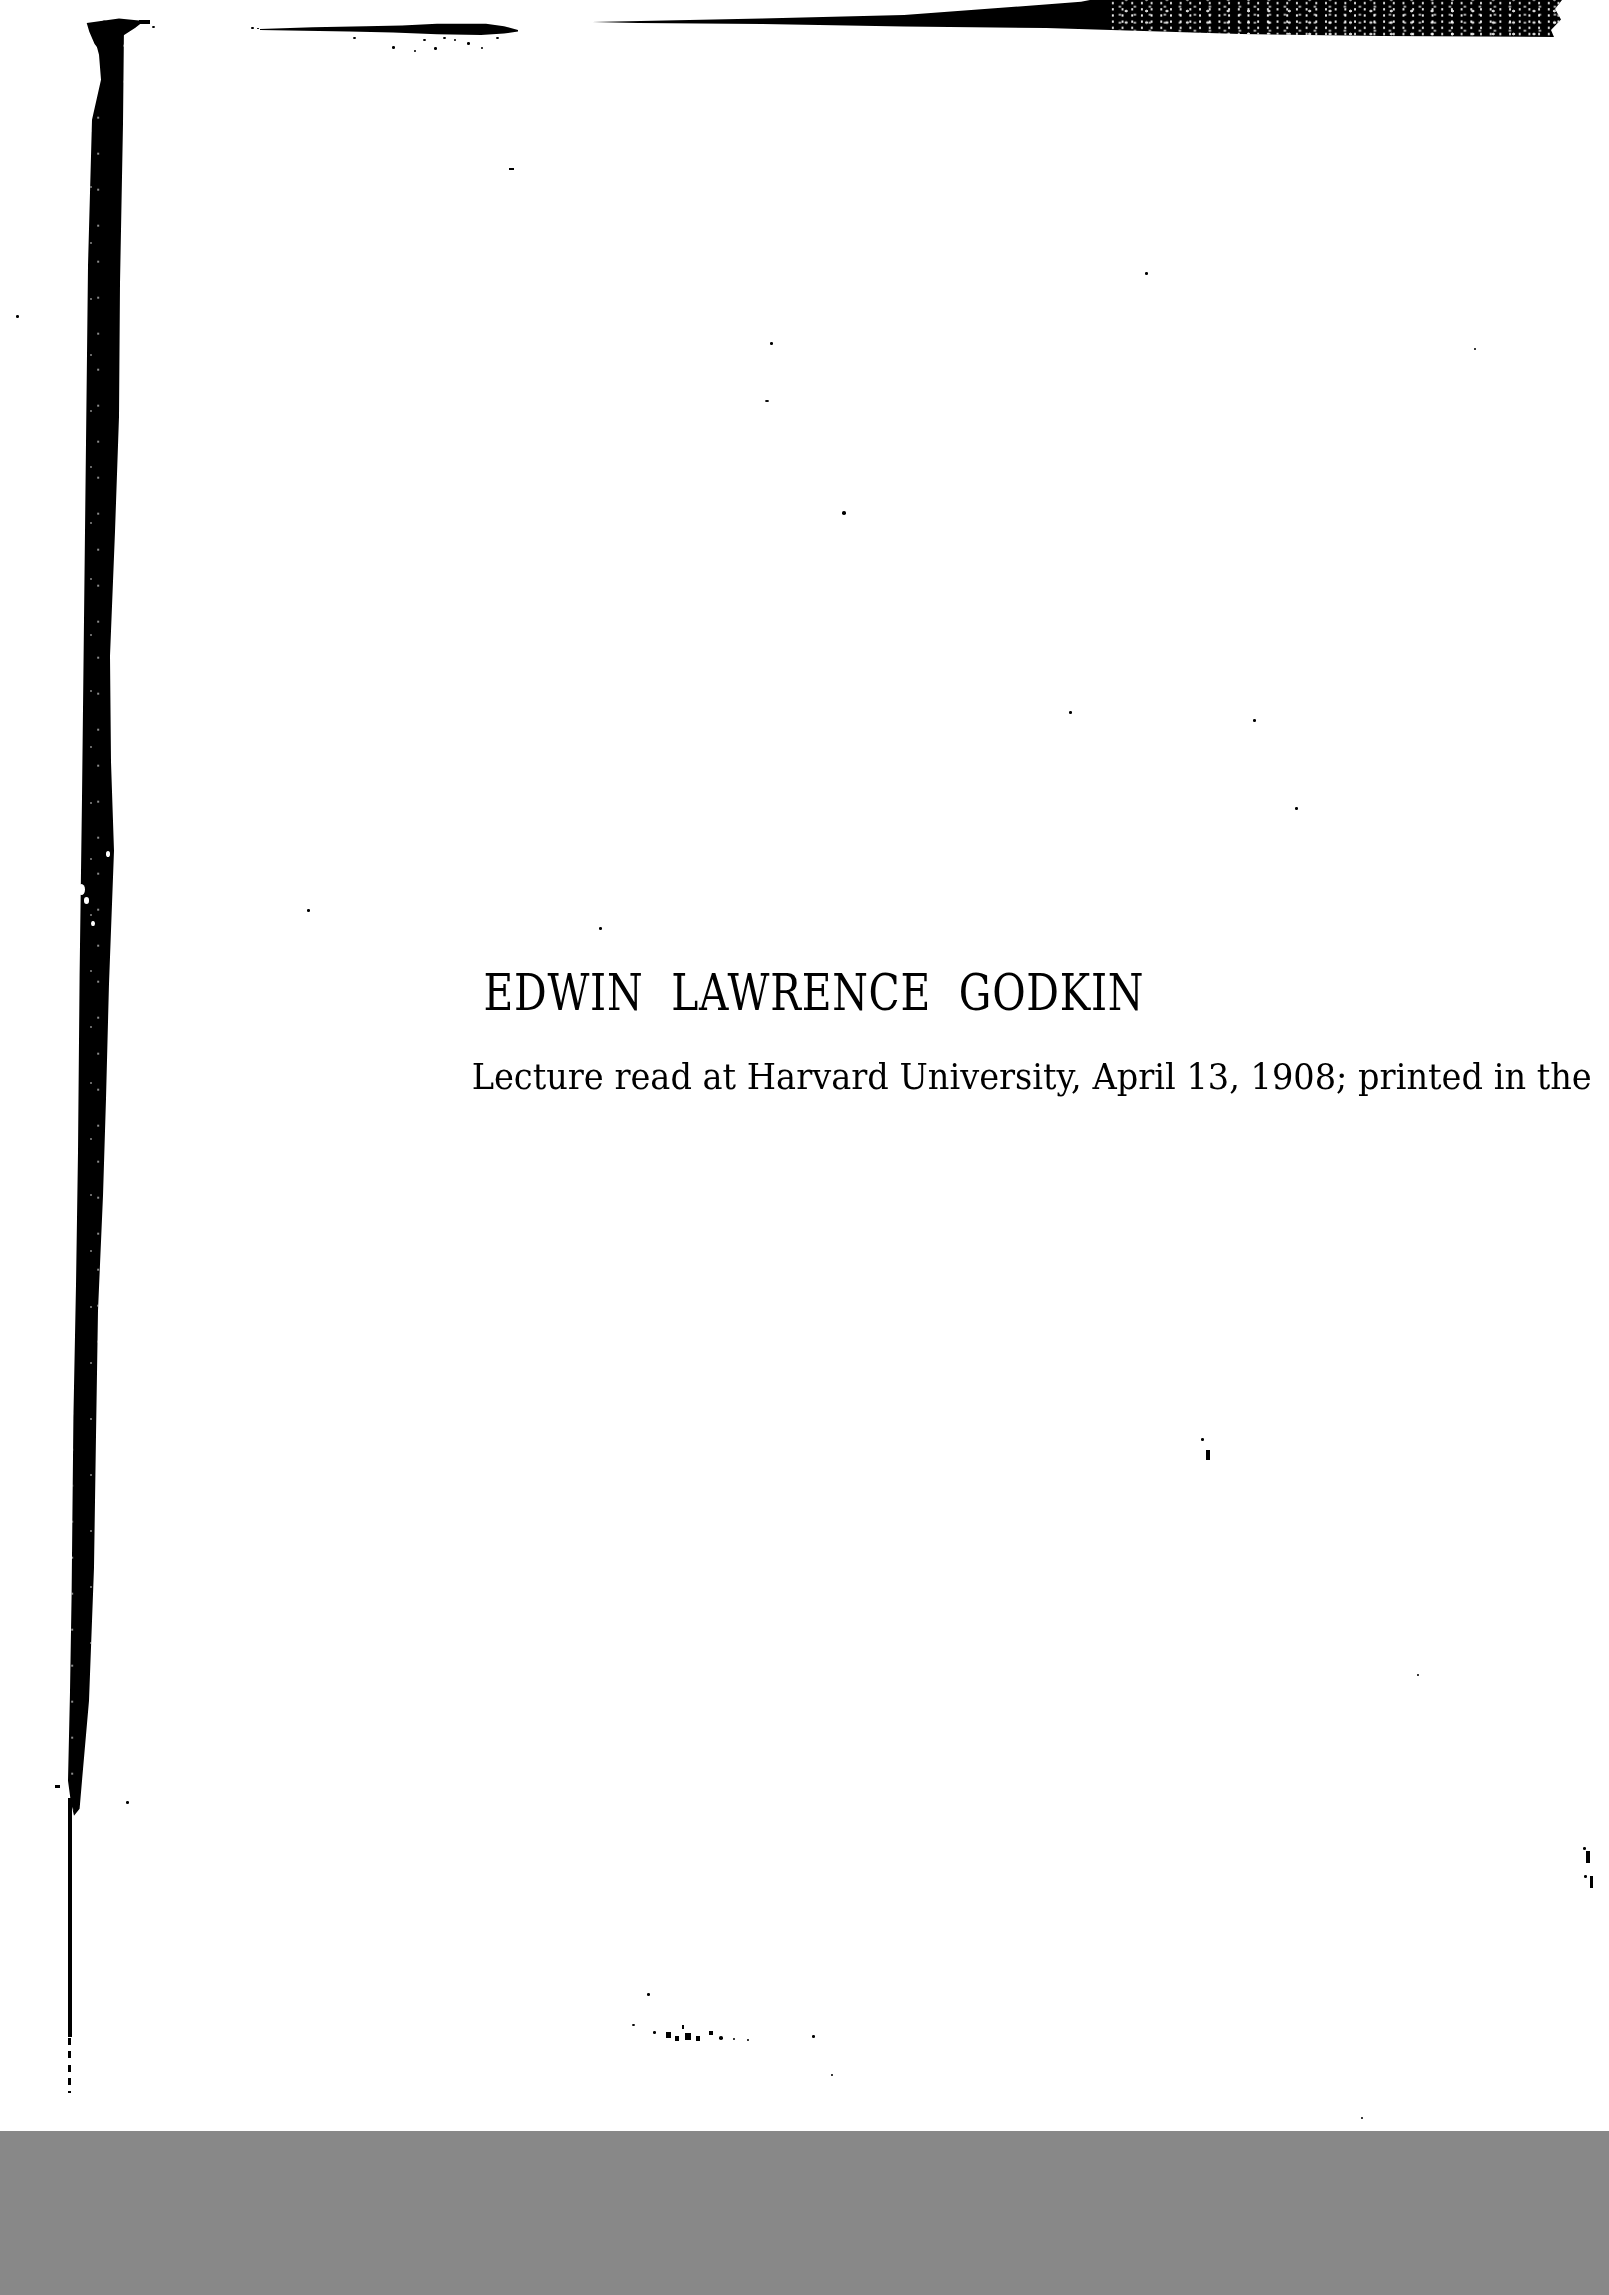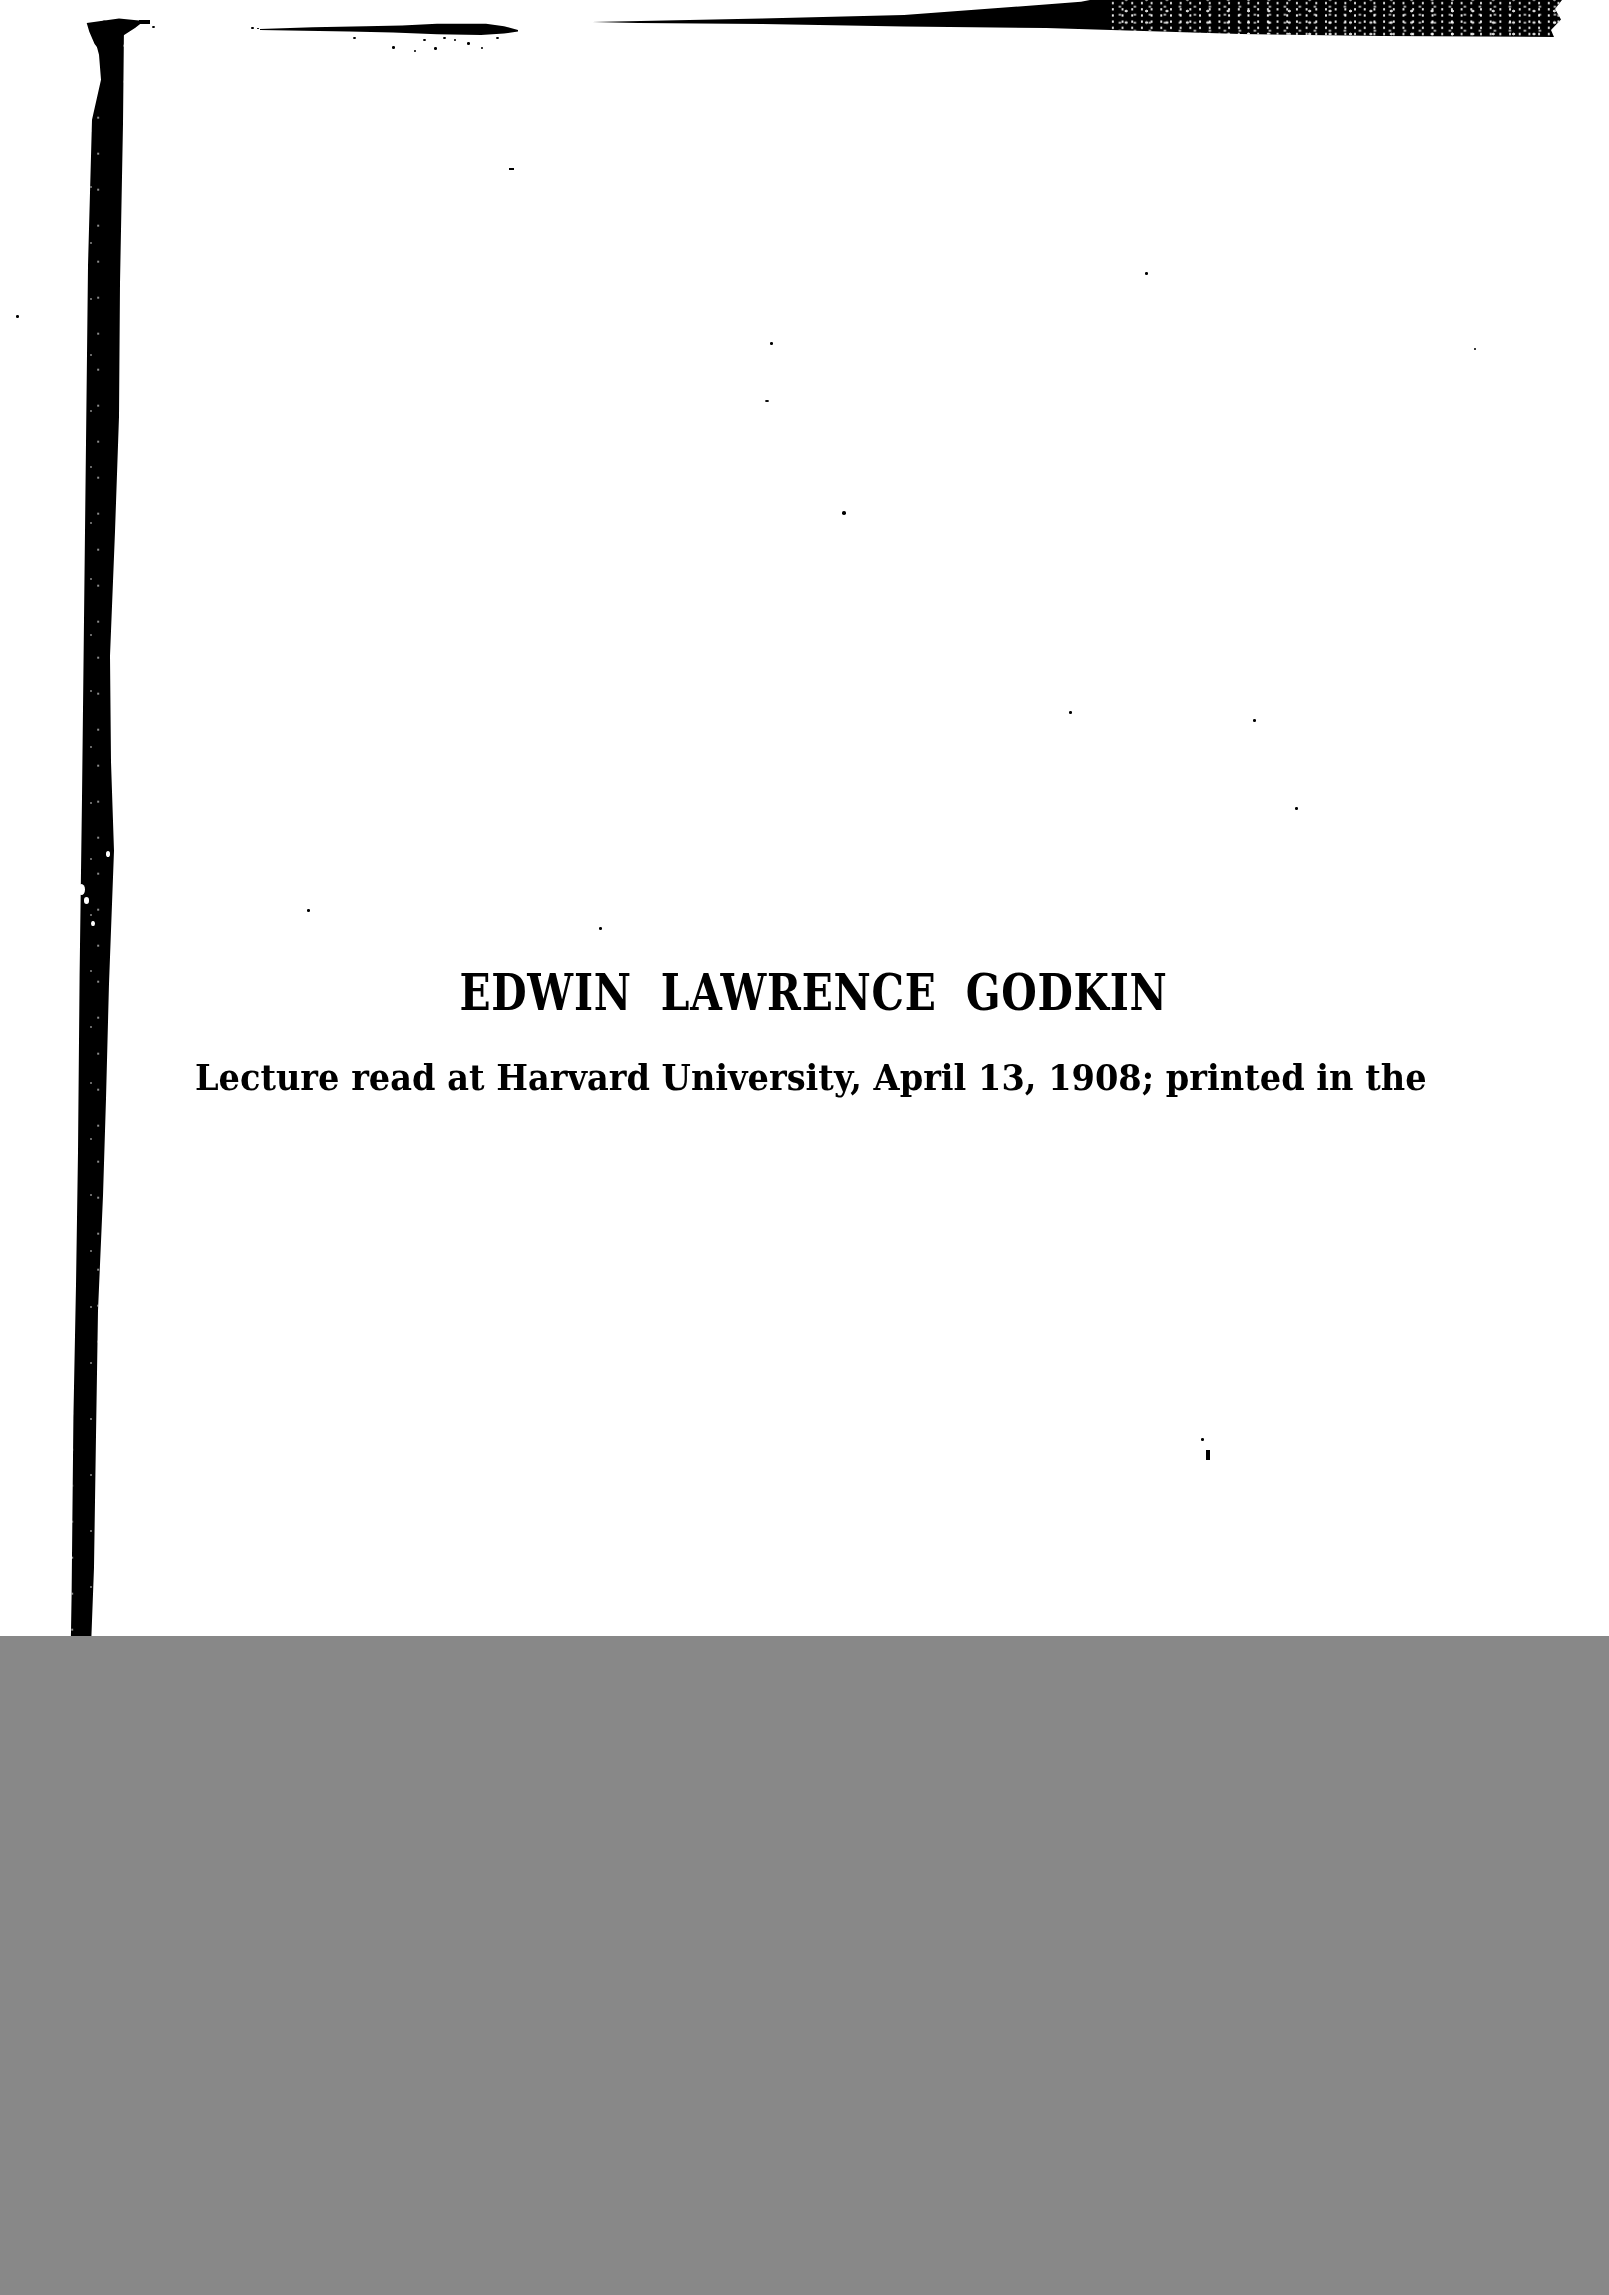--- a/index.html
+++ b/index.html
@@ -7,24 +7,23 @@
     --paper:#ffffff;
   }
   html,body{margin:0;padding:0;}
   body{
     background:#888;
     font-family:"DejaVu Serif","Liberation Serif",serif;
   }
   .page{
     position:relative;
     width:1610px;
-    height:1636px;
+    height:2131px;
     background:var(--paper);
     overflow:hidden;
-    font-weight:bold;
   }
   .abs{position:absolute;}
 
   
   .binding-band{
     left:53px; top:17.7px; width:84px; height:1798px;
     background:var(--ink);
     clip-path:polygon(
       38px 7px, 51px 2.7px, 71px 7px, 70px 106px, 67px 266px, 66px 399px,
       62px 514px, 57px 638px, 58px 744px, 61px 833px, 56px 966px,
@@ -111,21 +110,21 @@
     display:inline-block;
     font-size:51px;
     letter-spacing:0.9px;
     word-spacing:17.7px;
     color:var(--ink);
     transform:translateX(8.9px) scaleX(0.80);
     transform-origin:center;
   }
   .subtitle-block{
     left:0; right:0; top:1056px;
-    text-align:center;
+    text-align:right;
     color:var(--ink);
   }
   .subtitle-line{
     line-height:43px;
     white-space:nowrap;
   }
   .subtitle-line .s{
     display:inline-block;
     font-size:35px;
     transform:translateX(5.3px) scaleX(0.96);

